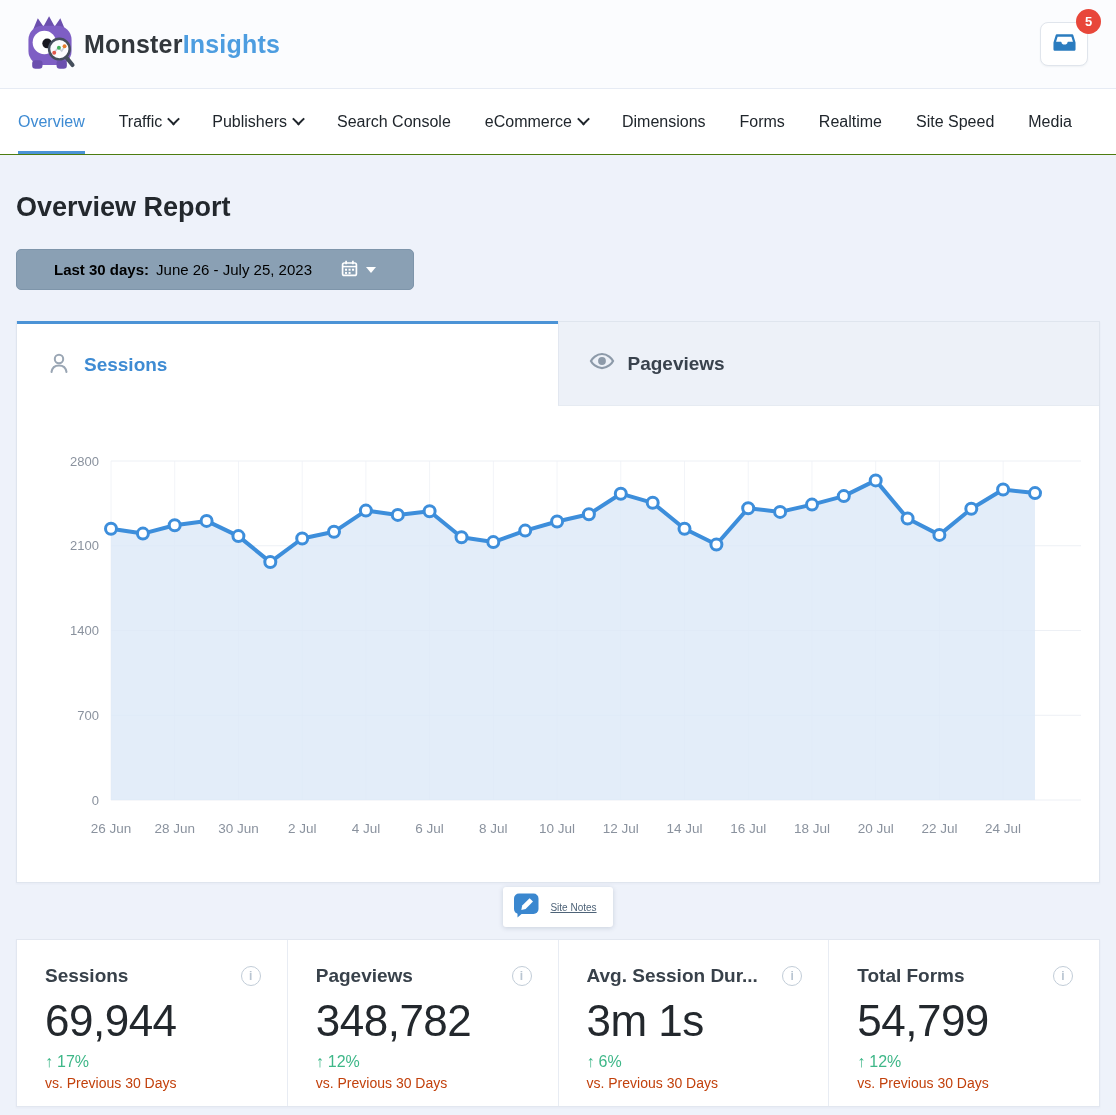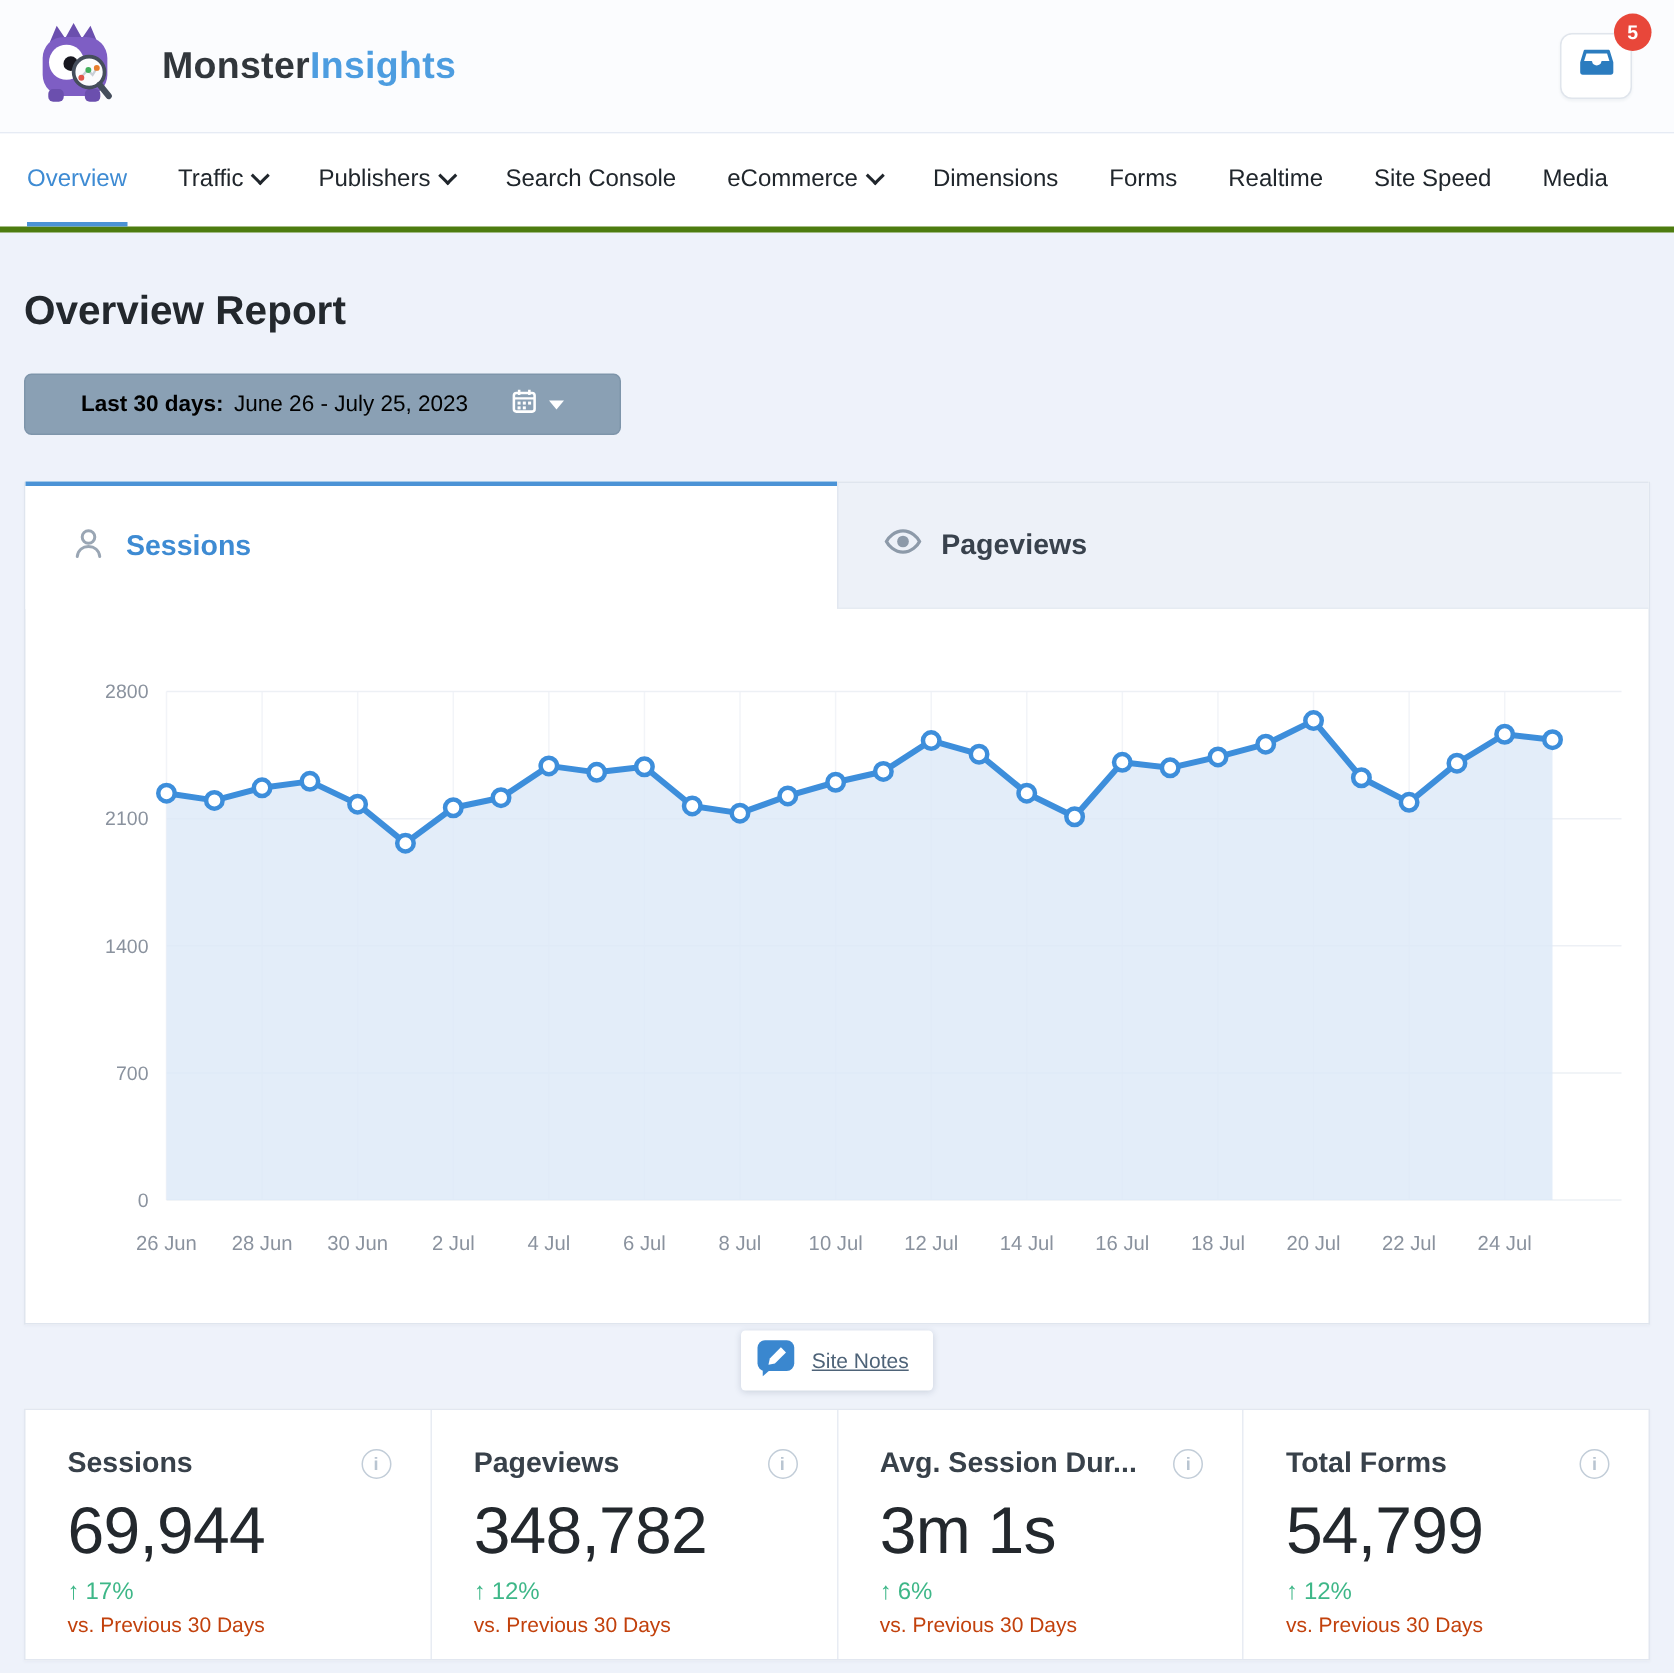--- a/index.html
+++ b/index.html
@@ -1,29 +1,29 @@
 <!DOCTYPE html>
 <html><head>
 <meta charset="utf-8">
 <style>
   html,body{margin:0;padding:0;background:#eef2fa;}
   body{width:1116px;height:1115px;overflow:hidden;font-family:"Liberation Sans",sans-serif;-webkit-font-smoothing:antialiased;}
   .page{width:1116px;height:1115px;background:#eef2fa;}
 
   
   .header{height:89px;background:#fbfcfe;border-bottom:1px solid #e6ebf4;display:flex;align-items:center;justify-content:space-between;padding:0 20px;box-sizing:border-box;}
-  .brand{display:flex;align-items:center;gap:28px;}
+  .brand{display:flex;align-items:center;gap:4px;}
   .brand-name{font-size:25px;font-weight:700;color:#32373c;letter-spacing:.2px;}
   .brand-name .ins{color:#4d9de0;}
   .notif-wrap{position:relative;margin-right:8px;}
   .notif-btn{width:46px;height:42px;background:#fff;border:1px solid #e0e5ec;border-radius:8px;box-shadow:0 1px 2px rgba(40,60,90,.06);display:flex;align-items:center;justify-content:center;cursor:pointer;}
   .badge{position:absolute;top:-13px;right:-13px;width:25px;height:25px;border-radius:50%;background:#e8473a;color:#fff;font-size:13px;font-weight:700;display:flex;align-items:center;justify-content:center;}
 
   
-  .nav{height:66px;background:#fff;border-bottom:4px solid #4d7c0f;display:flex;align-items:stretch;gap:34px;padding:0 18px;box-sizing:border-box;}
+  .nav{height:66px;background:#fff;border-bottom:1px solid #4d7c0f;display:flex;align-items:stretch;gap:34px;padding:0 18px;box-sizing:border-box;}
   .nav-item{display:flex;align-items:center;gap:7px;font-size:16px;color:#20262c;border-bottom:3px solid transparent;padding-top:3px;box-sizing:border-box;cursor:pointer;}
   .nav-item.active{color:#3e8bd3;border-bottom-color:#4b93d6;}
   .chev{width:7px;height:7px;border-right:2.2px solid #20262c;border-bottom:2.2px solid #20262c;transform:rotate(45deg) translate(-1px,-1px);margin-top:-3px;}
 
   
   .content{padding:0 16px;}
   h1.page-title{margin:37px 0 0;font-size:27px;font-weight:700;color:#23282d;}
   .toolbar{display:flex;justify-content:space-between;align-items:center;margin-top:26px;}
   .export-btn{background:#f3f5f6;border:1px solid #d5dade;border-radius:4px;padding:0 25px;height:41px;font-size:15px;color:#50575e;display:flex;align-items:center;cursor:pointer;font-family:inherit;}
   .date-btn{background:#8aa0b4;border:1px solid #7e95aa;border-radius:5px;height:41px;width:398px;box-sizing:border-box;display:flex;align-items:center;justify-content:center;gap:7px;color:#000000;font-size:15px;cursor:pointer;}
@@ -36,21 +36,21 @@
   .tabs{display:flex;}
   .tab{flex:1;height:85px;display:flex;align-items:center;gap:13px;padding-left:30px;font-size:19px;font-weight:700;box-sizing:border-box;cursor:pointer;}
   .tab.active{background:#fff;border-top:3px solid #4b93d6;color:#3e8bd3;}
   .tab.inactive{background:#edf1f8;color:#39424d;border-top:1px solid #dfe5ee;border-left:1px solid #e2e7f0;border-bottom:1px solid #e6ebf2;}
   .chart-wrap{width:1084px;height:476px;}
   svg text{font-family:"Liberation Sans",sans-serif;}
 
   
   .sitenotes-row{display:flex;justify-content:center;margin-top:4px;}
   .sitenotes-btn{background:#fff;border-radius:3px;box-shadow:0 1px 5px rgba(40,60,90,.18);padding:5px 16px 5px 10px;display:flex;align-items:center;gap:10px;cursor:pointer;border:none;font-family:inherit;}
-  .sitenotes-label{color:#4e6378;font-size:14px;text-decoration:underline;}
+  .sitenotes-label{color:#4e6378;font-size:10px;text-decoration:underline;}
 
   
   .stats-panel{margin-top:12px;background:#fff;border:1px solid #e2e7f0;display:flex;height:168px;box-sizing:border-box;box-shadow:0 1px 2px rgba(40,60,90,.04);}
   .stat-card{flex:1;padding:25px 26px 0 28px;border-right:1px solid #e8ecf3;box-sizing:border-box;}
   .stat-card:last-child{border-right:none;}
   .stat-title-row{display:flex;justify-content:space-between;align-items:center;}
   .stat-title{font-size:19px;font-weight:700;color:#38414a;white-space:nowrap;overflow:hidden;}
   .info-icon{min-width:20px;width:20px;height:20px;border:1.6px solid #c2cdd8;border-radius:50%;color:#b9c5d1;font-size:12px;font-weight:700;display:flex;align-items:center;justify-content:center;box-sizing:border-box;margin-left:8px;}
   .stat-value{font-size:44px;color:#23282d;margin-top:9px;font-weight:400;letter-spacing:-.5px;}
   .stat-delta{color:#3eb788;font-size:16px;margin-top:7px;display:flex;align-items:center;gap:4px;}

